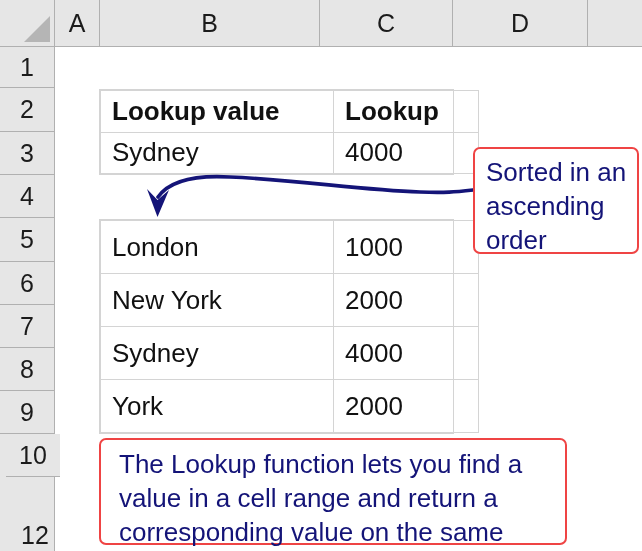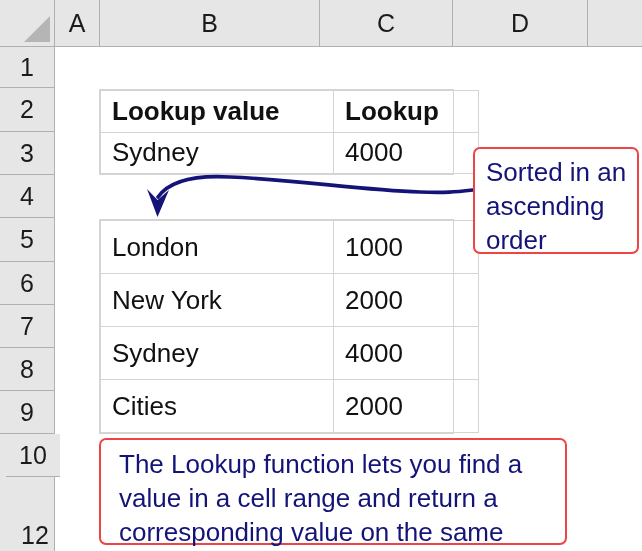--- a/index.html
+++ b/index.html
@@ -228,21 +228,21 @@
       </tr>
       <tr>
         <td class="col-name">New York</td>
         <td class="col-val">2000</td>
       </tr>
       <tr>
         <td class="col-name">Sydney</td>
         <td class="col-val">4000</td>
       </tr>
       <tr>
-        <td class="col-name">Cities</td>
+        <td class="col-name">York</td>
         <td class="col-val">2000</td>
       </tr>
     </tbody>
       </table>
   </div>
 
   <svg id="arrow-layer" viewBox="0 0 642 551">
     <path d="M 473,190 C 455,192 445,193 420,192 C 360,190 300,180 230,177
              C 196,175 170,180 158,197" fill="none" stroke="#141478" stroke-width="3.6" stroke-linecap="round"></path>
     <path d="M 147,189 L 157.5,217 L 169,190 L 157.5,200 Z" fill="#141478"></path>

